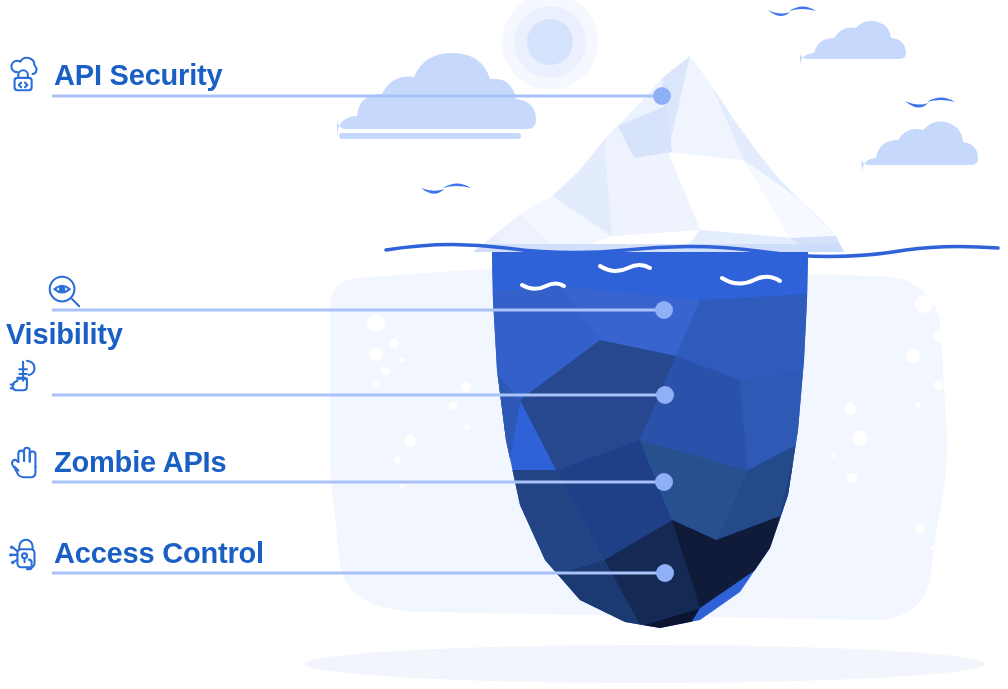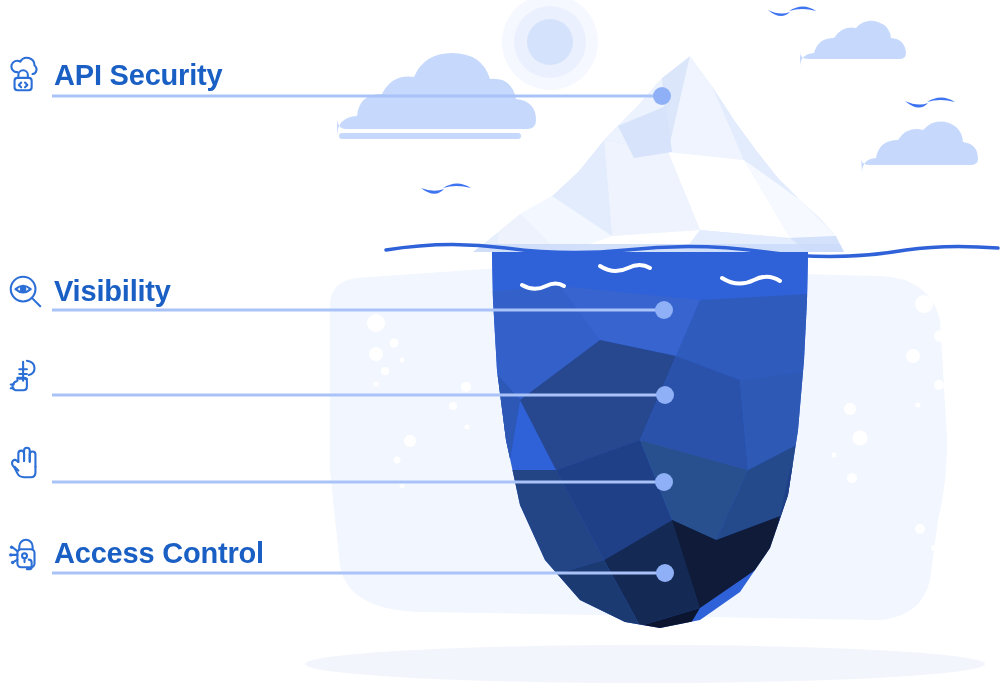--- a/index.html
+++ b/index.html
@@ -222,21 +222,21 @@
       <svg class="label-icon" viewBox="0 0 40 40" fill="none" stroke="#2b6fd6" stroke-width="2.2" stroke-linecap="round" stroke-linejoin="round">
         <path d="M12,17 a6,6 0 1,1 3,-11 a8,8 0 0,1 15,4 a5,5 0 0,1 -2,9"></path>
         <path d="M13,23 v-3 a5,5 0 0,1 10,0 v3"></path>
         <rect x="9" y="23" width="18" height="13" rx="3"></rect>
         <path d="M16,28 l-2.5,2.5 l2.5,2.5"></path>
         <path d="M20,28 l2.5,2.5 l-2.5,2.5"></path>
       </svg>
       <span class="label-text">API Security</span>
     </div>
 
-    <div class="label-row" style="left:6px; top:272px;">
+    <div class="label-row" style="left:6px; top:272px;flex-direction:column;">
       <svg class="label-icon" viewBox="0 0 40 40" fill="none" stroke="#2b6fd6" stroke-width="2.2" stroke-linecap="round" stroke-linejoin="round">
         <circle cx="18" cy="18" r="13"></circle>
         <path d="M10,18 q8,-7 16,0 q-8,7 -16,0 Z"></path>
         <circle cx="18" cy="18" r="3.4" fill="#2b6fd6" stroke="none"></circle>
         <path d="M27.5,27.5 L36,36"></path>
       </svg>
       <span class="label-text">Visibility</span>
     </div>
 
     <div class="label-row" style="left:6px; top:356px;">
@@ -250,20 +250,21 @@
     </div>
 
     <div class="label-row" style="left:6px; top:443px;">
       <svg class="label-icon" viewBox="0 0 40 40" fill="none" stroke="#2b6fd6" stroke-width="2.2" stroke-linecap="round" stroke-linejoin="round">
         <path d="M13,20 v-9 q0,-3 3,-3 q3,0 3,3 v8"></path>
         <path d="M19,19 v-11 q0,-3 3,-3 q3,0 3,3 v11"></path>
         <path d="M25,20 v-8 q0,-3 3,-3 q3,0 3,3 v13"></path>
         <path d="M13,20 q-4,-4 -6,-1 q-2,3 2,7 l3,6 q2,4 7,4 l7,0 q5,0 5,-5 l0,-6"></path>
         <path d="M9,25 l4,4"></path>
       </svg>
+      <span class="label-text">Zombie APIs</span>
     </div>
 
     <div class="label-row" style="left:6px; top:534px;">
       <svg class="label-icon" viewBox="0 0 40 40" fill="none" stroke="#2b6fd6" stroke-width="2.2" stroke-linecap="round" stroke-linejoin="round">
         <path d="M14,16 v-3 a7,7 0 0,1 14,0 v3"></path>
         <rect x="12" y="16" width="18" height="19" rx="4"></rect>
         <circle cx="19.5" cy="23" r="2.6"></circle>
         <path d="M19.5,25.6 v4"></path>
         <path d="M24,27 q3,0 3,3 l0,5 q0,2 -2,2 l-3,0"></path>
         <circle cx="6" cy="14" r="1.8" fill="#2b6fd6" stroke="none"></circle>

